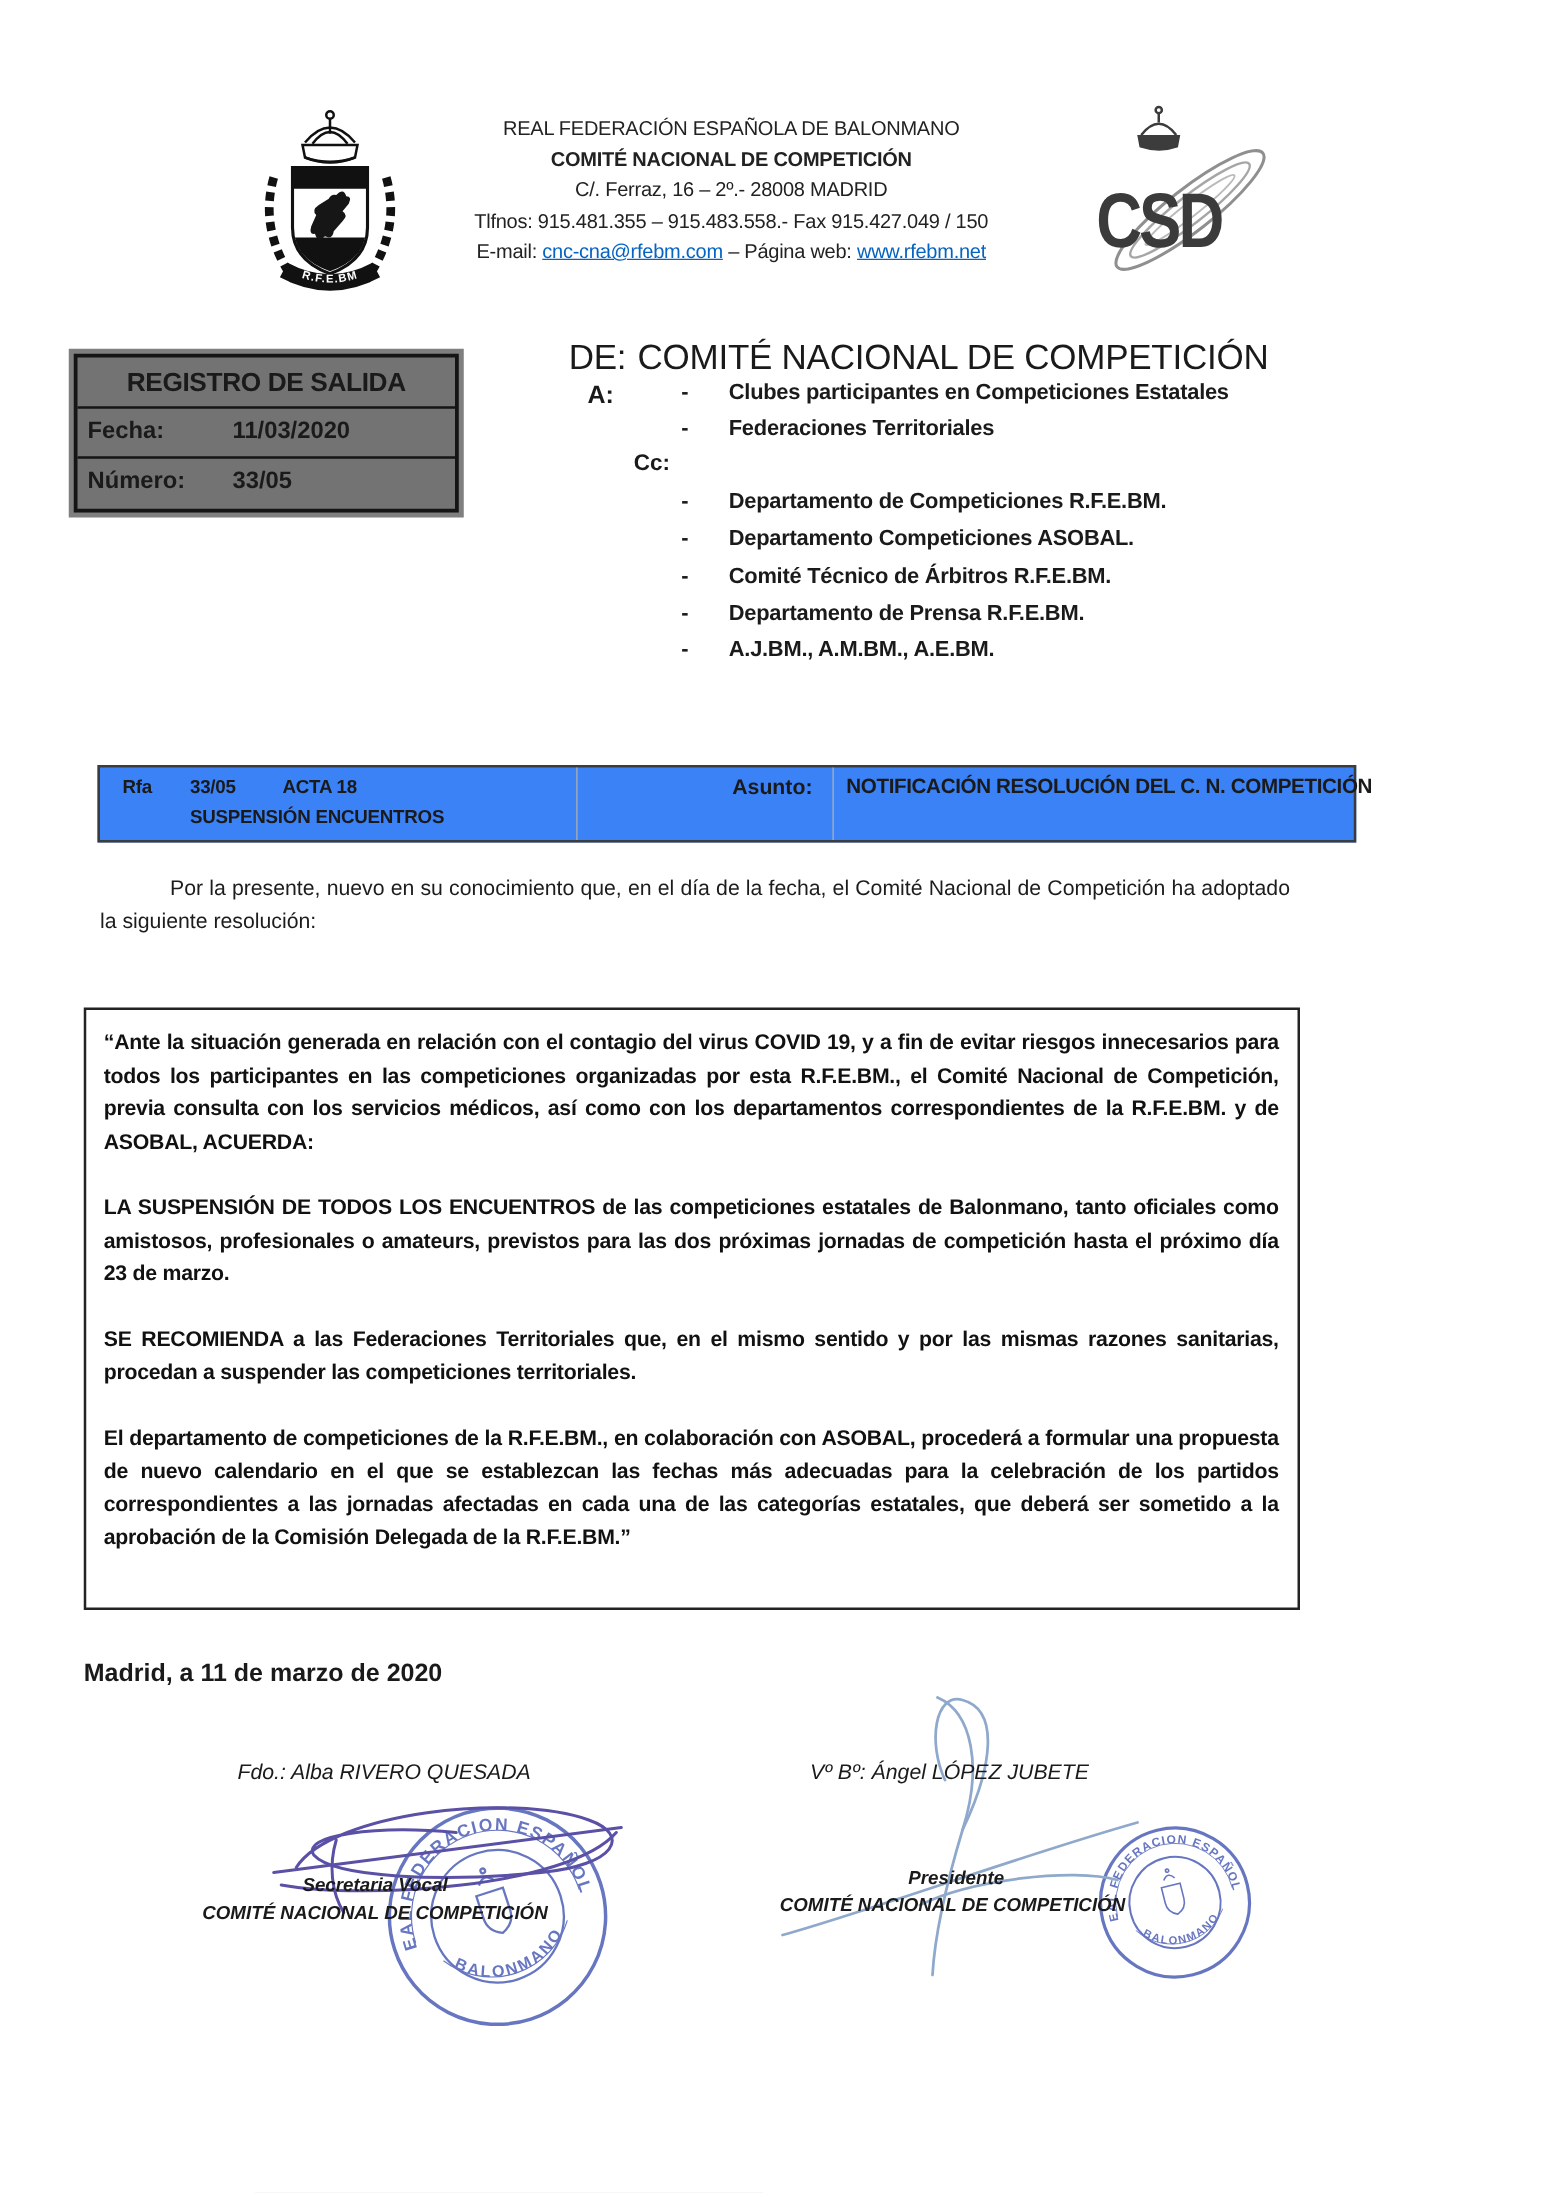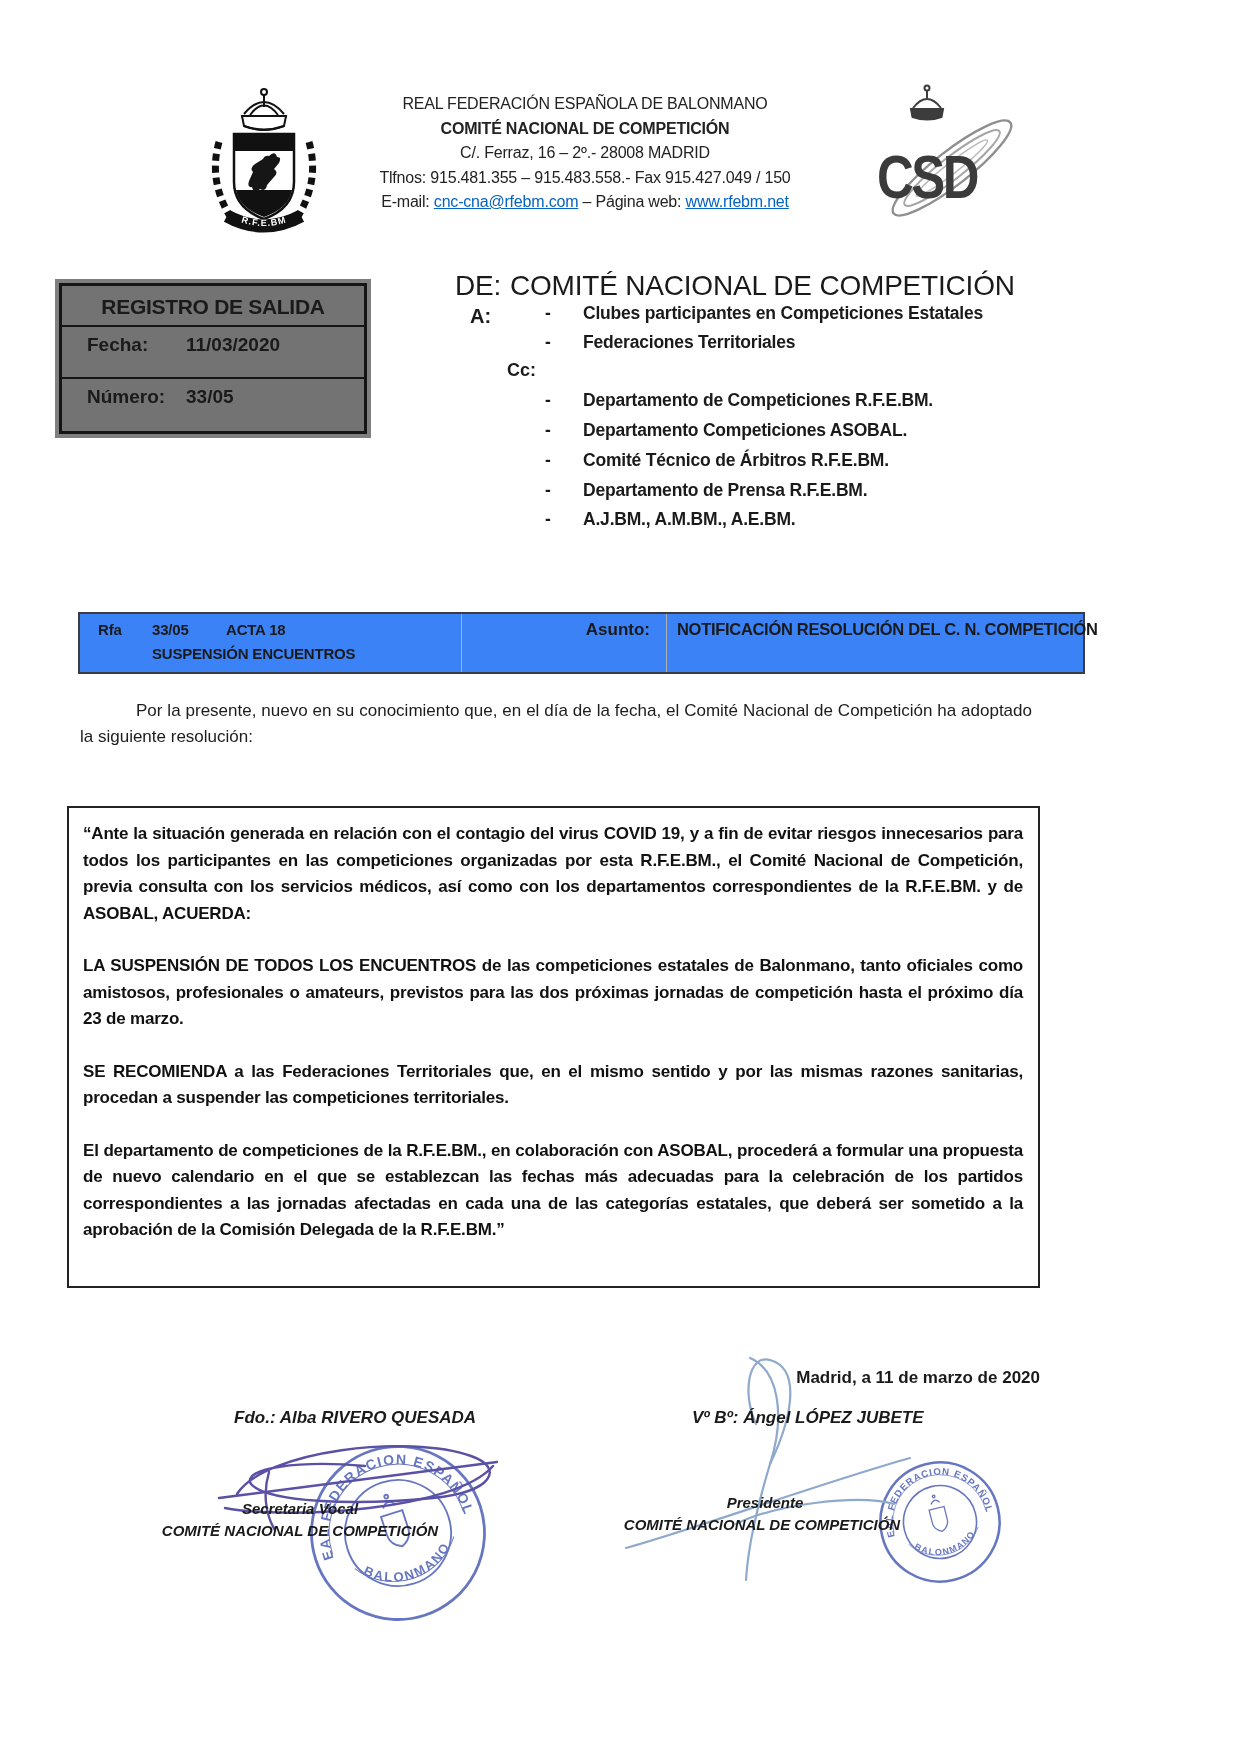--- a/index.html
+++ b/index.html
@@ -19,21 +19,21 @@
   
   .registro {
     left:59px; top:283px; width:308px;
     border:3px solid #151515; background:#737373;
     box-shadow:0 0 0 4px #7f7f7f;
   }
   .registro .row { position:relative; border-bottom:2px solid #151515; }
   .registro .row:last-child { border-bottom:none; }
   .reg-title { height:41px; line-height:41px; text-align:center;
                font-weight:bold; font-size:21px; letter-spacing:-0.3px; }
-  .reg-line  { height:52px; line-height:36px; font-weight:bold; font-size:19px; padding-left:25px; }
+  .reg-line  { height:40px; line-height:36px; font-weight:bold; font-size:19px; padding-left:8px; }
   .reg-line .val { position:absolute; left:124px; top:0; }
 
   
   .de-line { top:270px; font-weight:normal; font-size:28px; letter-spacing:-0.2px; }
   .rcp-item { font-weight:bold; font-size:17.5px; letter-spacing:-0.2px; white-space:nowrap; }
   .rcp-item .dash { display:inline-block; width:38px; }
 
   
   .ref-table { left:78px; top:612px; width:1007px; height:62px;
                border:2px solid #3c3c3c; background:#3b82f6; }
@@ -46,25 +46,25 @@
   .ref-c1 .t { position:absolute; font-weight:bold; font-size:15px; letter-spacing:-0.2px; }
 
   
   .intro { left:80px; top:698px; width:952px; font-size:17px; line-height:26px;
            text-align:justify; text-indent:56px; color:#1c1c1c; }
   .res-box { left:67px; top:806px; width:973px; min-height:482px;
              border:2px solid #232323; padding:13px 15px 18px 14px; }
   .res-box p { font-weight:bold; font-size:17px; line-height:26.5px;
                text-align:justify; letter-spacing:-0.2px; margin-bottom:26px; color:#111; }
   .res-box p:last-child { margin-bottom:0; }
-  .dateline { left:67px; top:1368px; width:973px; text-align:right;
-              font-weight:bold; font-size:17px; }
-
-  
-  .sig-name { font-weight:bold; font-style:italic; font-size:17px; white-space:nowrap; z-index:5;margin-left:44px; }
+  .dateline { left:67px; top:1328px; width:973px; text-align:left;
+              font-weight:bold; font-size:20px; }
+
+  
+  .sig-name { font-weight:normal; font-style:italic; font-size:17px; white-space:nowrap; z-index:5; }
   .sig-role { font-weight:bold; font-style:italic; font-size:15px; text-align:center; z-index:5; }
   .svg-layer { z-index:2; }
   .stamp { opacity:0.78; z-index:1; }
 </style>
 </head>
 <body>
 
 <div class="page">
 
   <svg class="abs" style="left:203px; top:84px;" width="122" height="150" viewBox="0 0 122 150">

